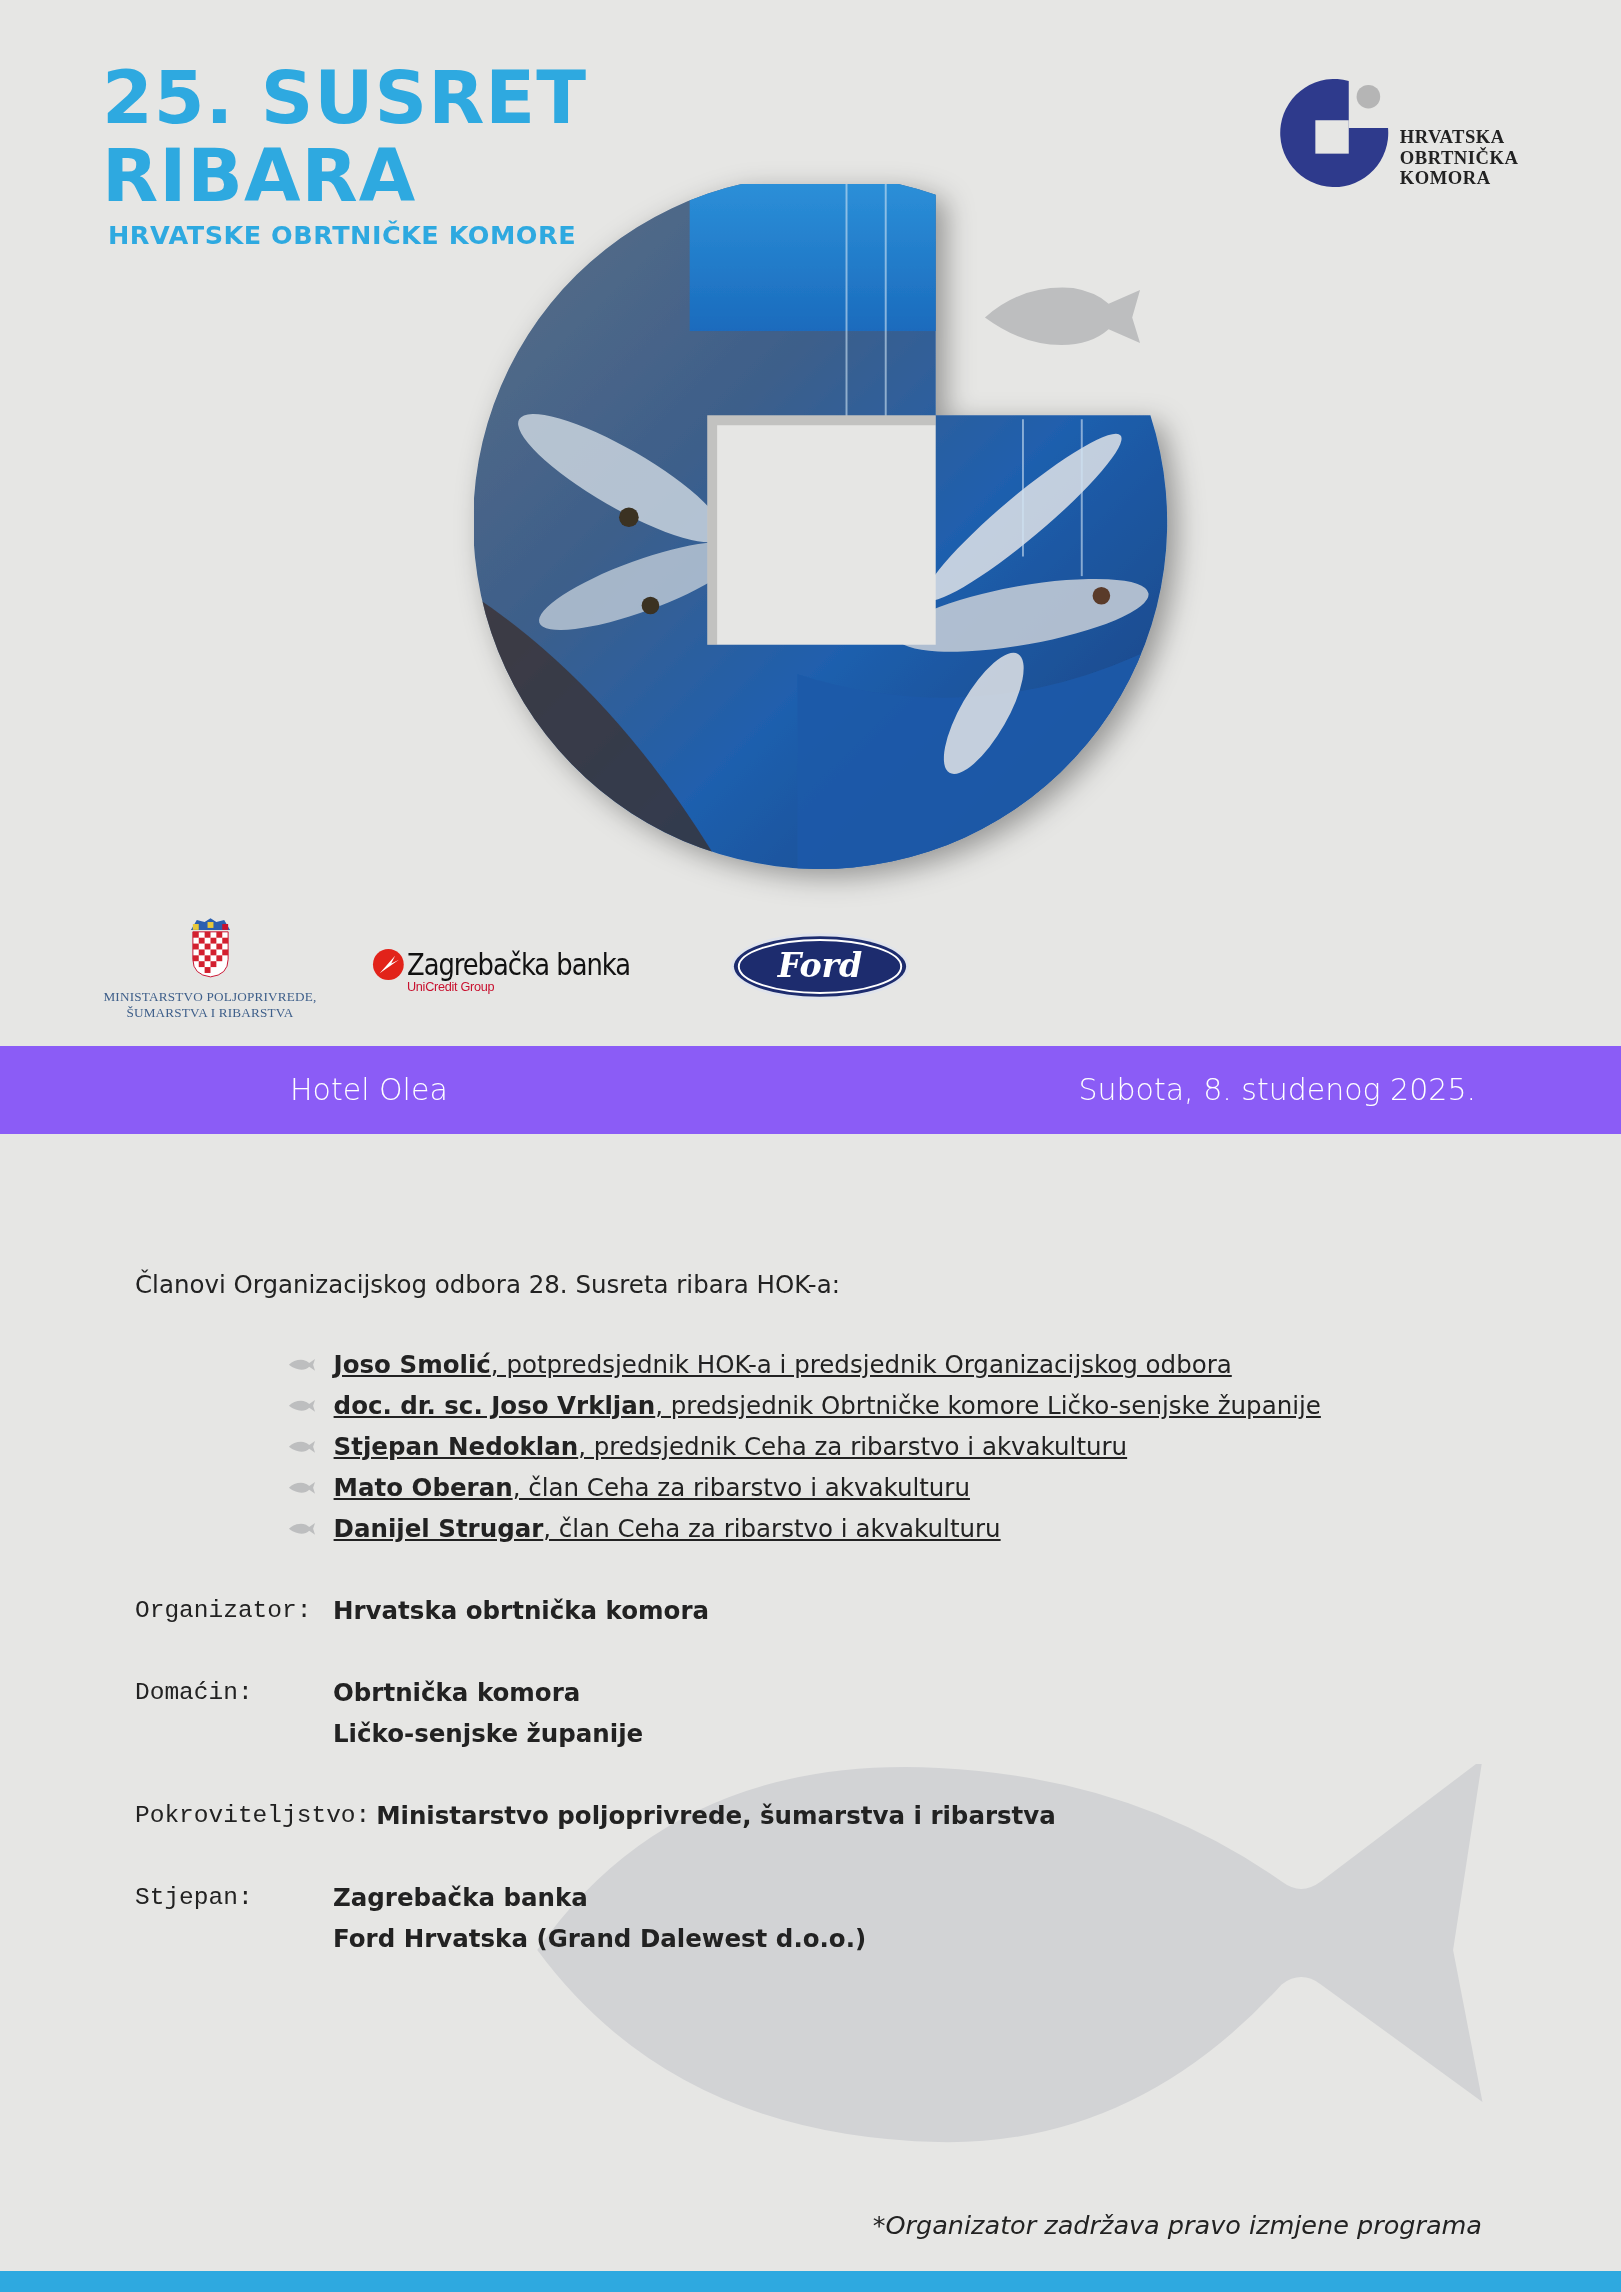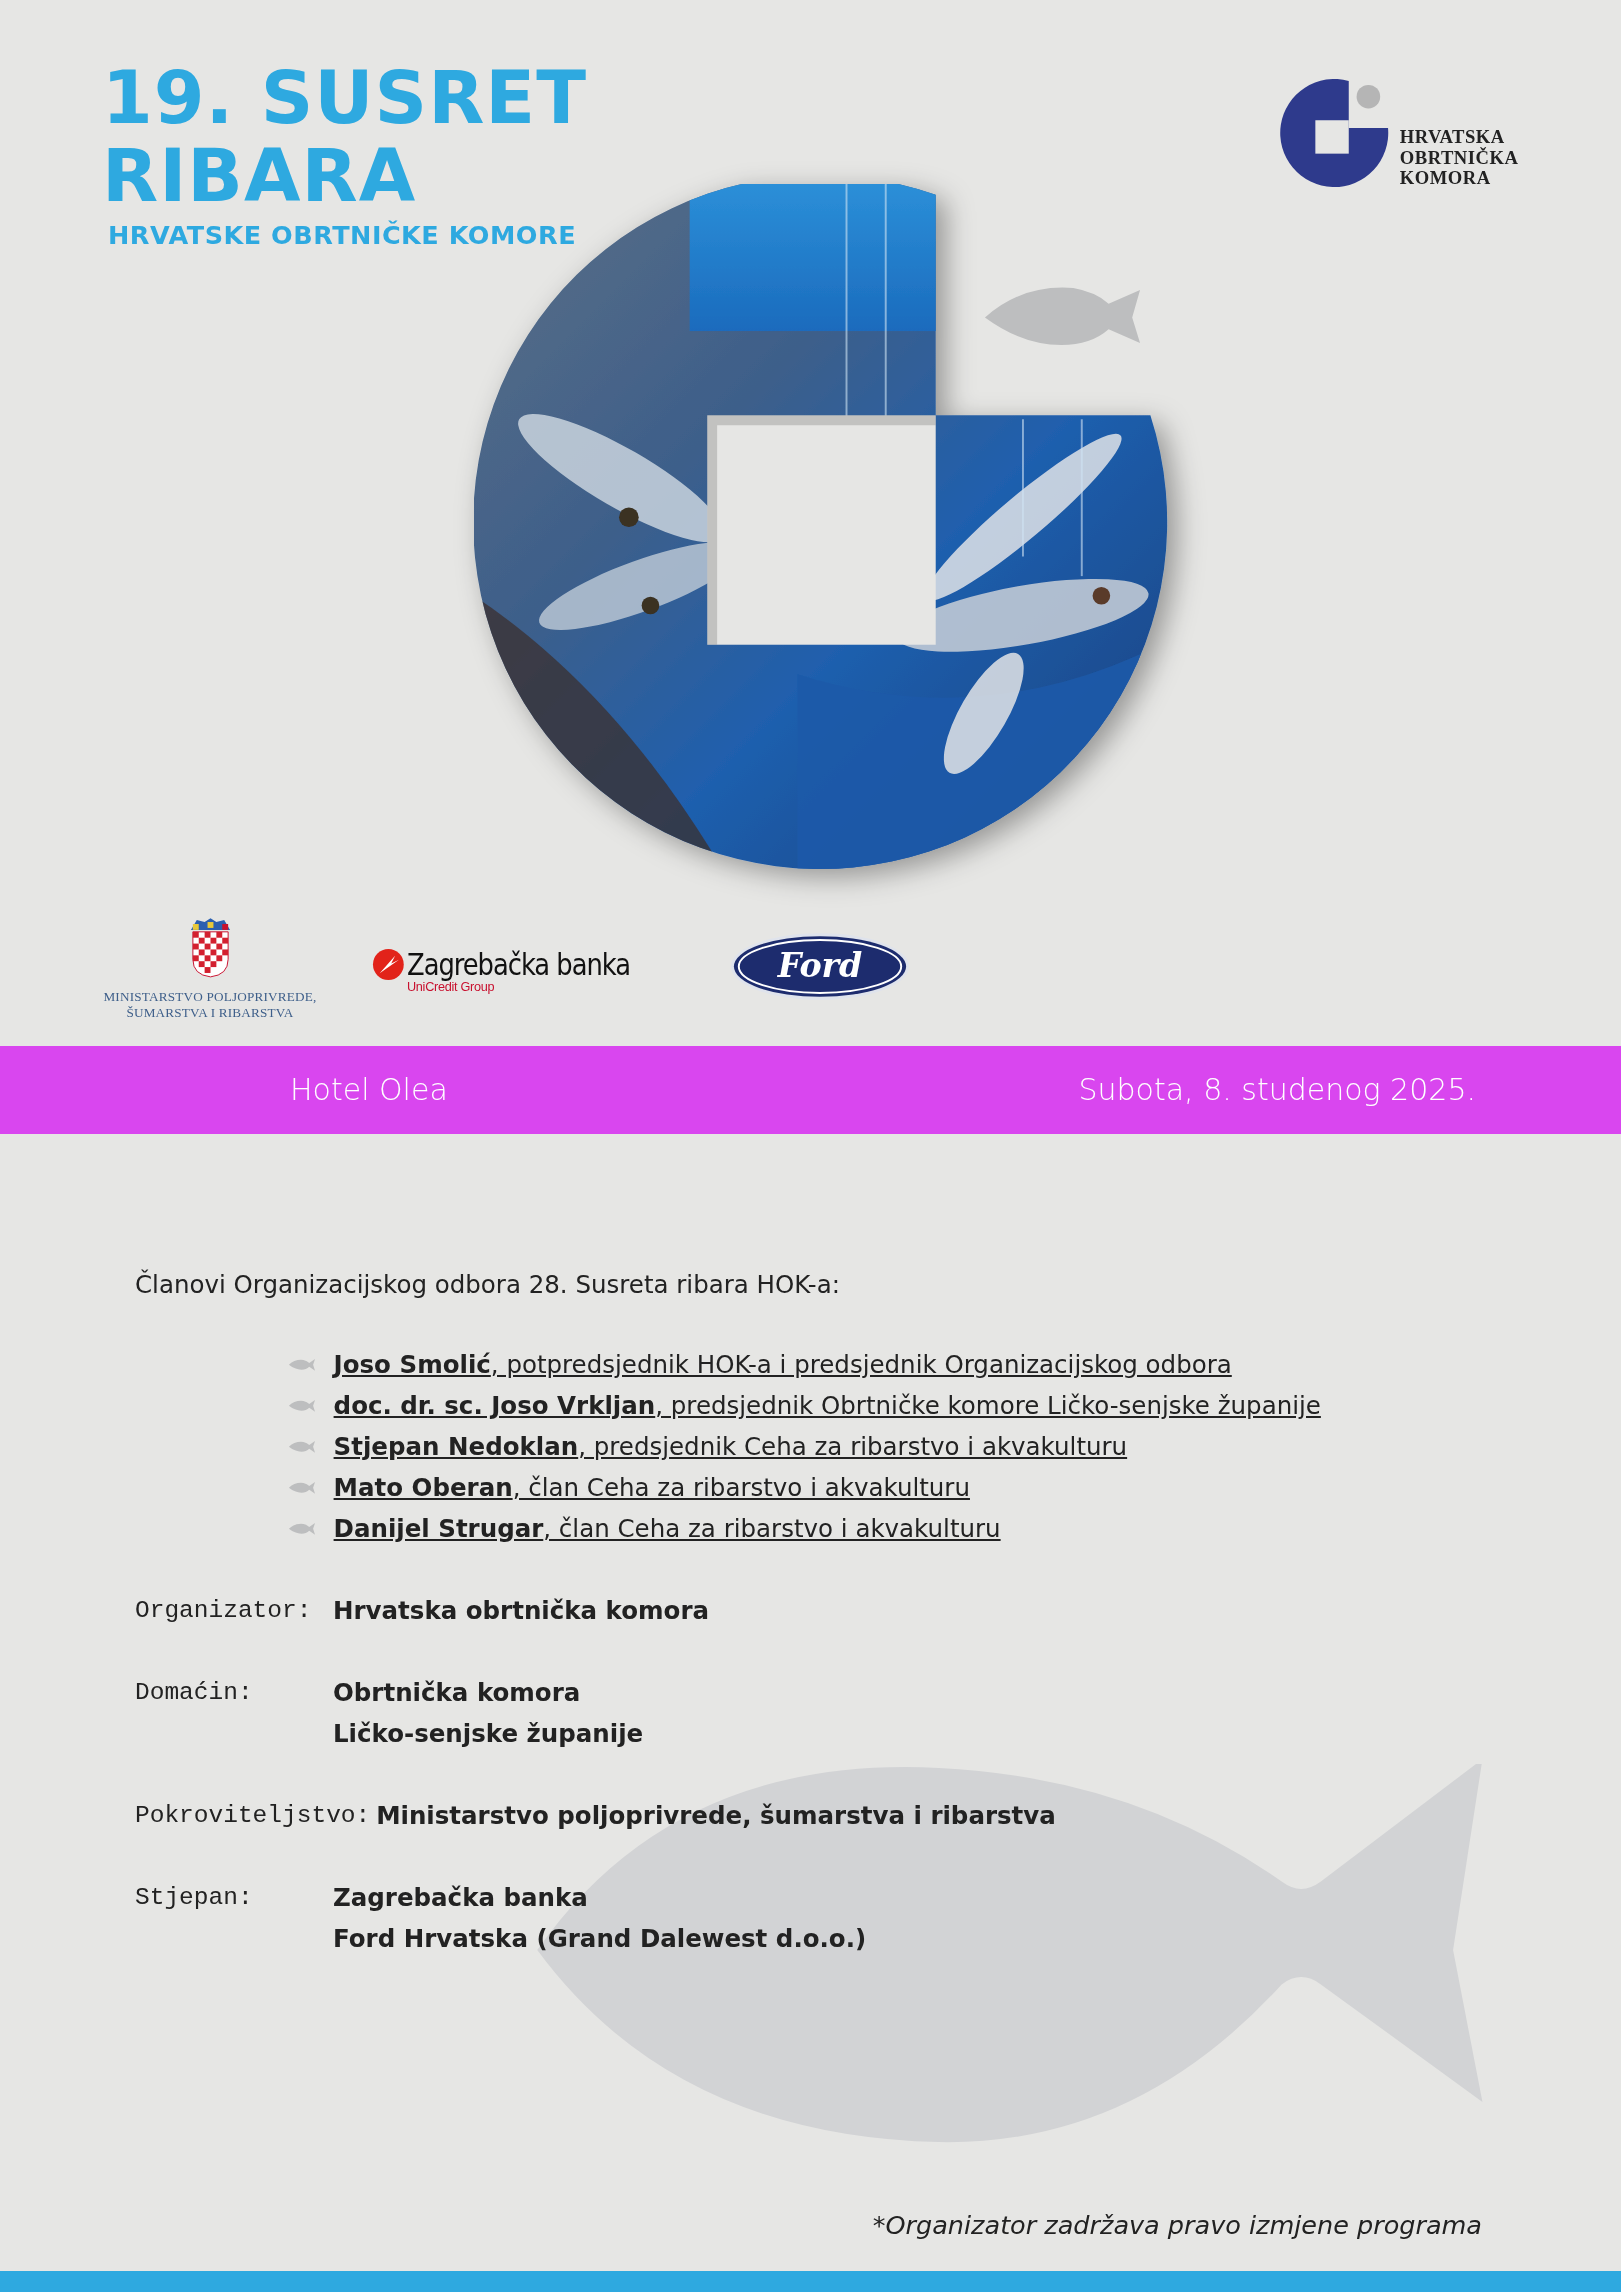--- a/index.html
+++ b/index.html
@@ -48,21 +48,21 @@
   .zaba-mark { width: 33px; height: 33px; }
   .zaba-name {
     font-family: "DejaVu Sans", sans-serif; font-size: 30px; color: #111; margin-left: 2px;
     letter-spacing: -1.2px; transform: scaleX(0.86); transform-origin: left center; white-space: nowrap;
   }
   .zaba-group { font-size: 12.7px; color: #c8102e; margin-left: 35px; margin-top: -2px; letter-spacing: -0.3px; }
   .logo-ford { left: 729px; top: 931px; width: 182px; height: 71px; }
 
   
   .banner {
-    left: 0; top: 1046px; width: 1621px; height: 88px; background: #d946ef;
+    left: 0; top: 1046px; width: 1621px; height: 88px; background: #8b5cf6;
   }
   .banner-venue, .banner-date {
     position: absolute; top: 0; line-height: 88px; color: #fff; font-size: 30px;
     font-family: "DejaVu Sans", sans-serif; font-weight: 300;
   }
   .banner-venue { left: 290px; }
   .banner-date { right: 145px; text-align: center; }
 
   
   .big-fish { left: 537px; top: 1764px; width: 980px; height: 382px; }
@@ -85,21 +85,21 @@
   .footnote {
     right: 139px; top: 2210px; font-size: 25.5px; font-style: italic; color: #222;
     font-family: "DejaVu Sans", sans-serif;
   }
   .bottom-bar { left: 0; top: 2271px; width: 1621px; height: 21.6px; background: #2ea9e0; }
 </style>
 </head>
 <body>
 
 <h1 class="abs title-main">
-  <span>19. SUSRET</span><br>
+  <span>25. SUSRET</span><br>
   <span>RIBARA</span>
 </h1>
 <div class="abs title-sub">HRVATSKE OBRTNIČKE KOMORE</div>
 
 <div class="abs hok-logo">
   <svg viewBox="0 0 112 112">
     <path d="M 70 2 A 55 55 0 1 0 110 50 L 70 50 Z" fill="#2e3a8c"></path>
     <rect x="36" y="42" width="34" height="34" fill="#e6e6e4"></rect>
     <circle cx="90" cy="18" r="12" fill="#b5b5b5"></circle>
   </svg>

